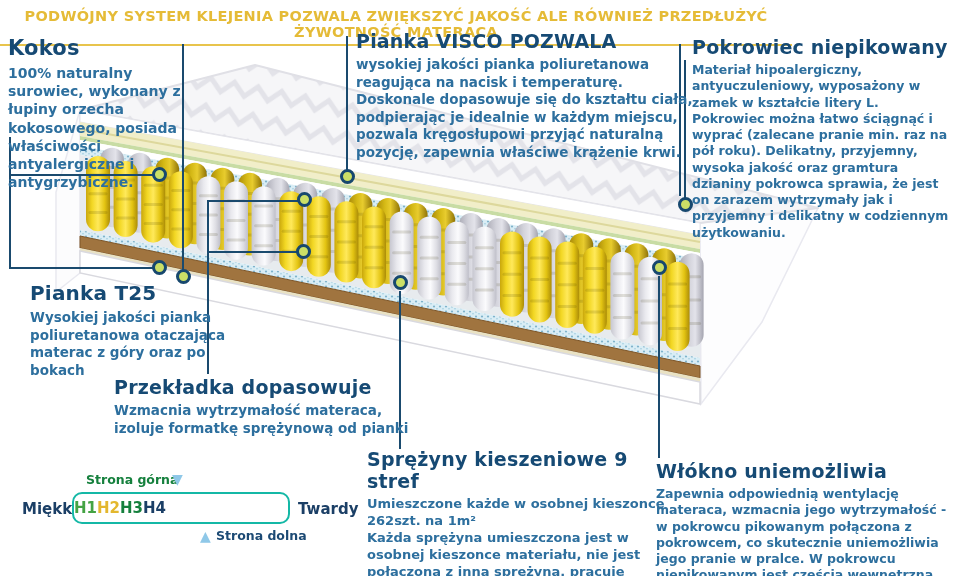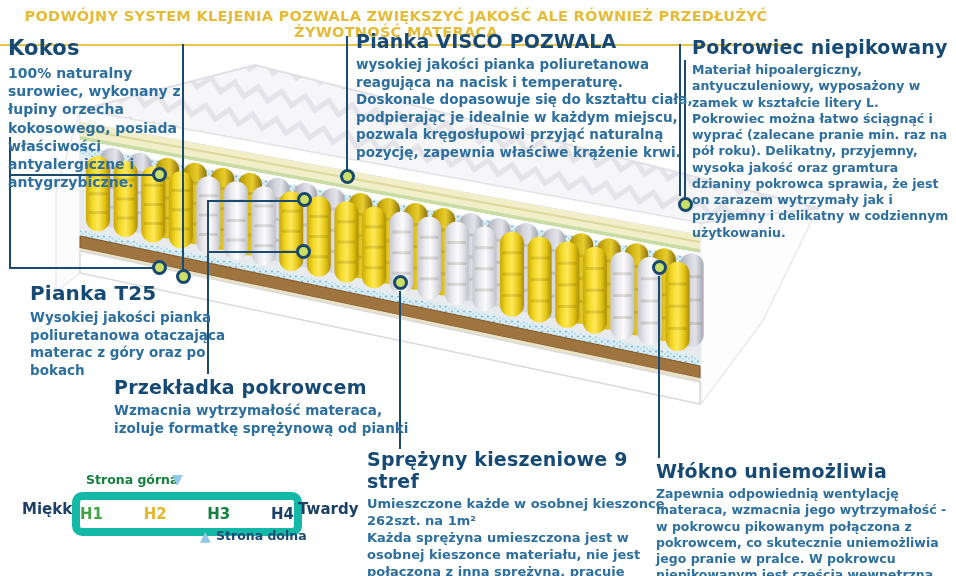--- a/index.html
+++ b/index.html
@@ -26,22 +26,22 @@
   .vl{width:2px;} .hl{height:2px;}
   .dot{position:absolute;width:9px;height:9px;border:3px solid #17486e;background:#cbdf66;
        border-radius:50%;z-index:4;}
   
   #mat-svg{position:absolute;left:0;top:0;z-index:1;}
   
   .scale{position:absolute;left:0px;top:462px;width:360px;height:110px;z-index:5;}
   .scale .top-note{position:absolute;left:86px;top:10px;color:#15803d;font-size:12.5px;font-weight:bold;}
   .scale .bot-note{position:absolute;left:216px;top:66px;color:#1c4a74;font-size:12.5px;font-weight:bold;}
   .arr{color:#8fc8e8;font-size:14px;position:absolute;}
-  .hbox{position:absolute;left:72px;top:30px;width:214px;height:28px;border:8px solid #14b8a6;
-        border-radius:10px;display:flex;align-items:center;justify-content:space-between;background:#fff;gap:32px;}
+  .hbox{position:absolute;left:72px;top:30px;width:214px;height:28px;border:2px solid #14b8a6;
+        border-radius:10px;display:flex;align-items:center;justify-content:flex-start;background:#fff;}
   .hbox b{font-size:15px;}
   .soft{position:absolute;left:22px;top:38px;color:#1b3f66;font-size:15px;font-weight:bold;}
   .hard{position:absolute;left:298px;top:38px;color:#1b3f66;font-size:15px;font-weight:bold;}
 </style>
 </head>
 <body>
 
 <div class="stage">
 
   <div class="hdr">
@@ -328,21 +328,21 @@
     <h3>Pokrowiec niepikowany</h3>
     <div class="bd">Materiał hipoalergiczny, antyuczuleniowy, wyposażony w zamek w kształcie litery L. Pokrowiec można łatwo ściągnąć i wyprać (zalecane pranie min. raz na pół roku). Delikatny, przyjemny, wysoka jakość oraz gramtura dzianiny pokrowca sprawia, że jest on zarazem wytrzymały jak i przyjemny i delikatny w codziennym użytkowaniu.</div>
   </div>
 
   <div class="sec" id="sec-t25">
     <h3>Pianka T25</h3>
     <div class="bd">Wysokiej jakości pianka poliuretanowa otaczająca materac z góry oraz po bokach</div>
   </div>
 
   <div class="sec" id="sec-przekladka">
-    <h3>Przekładka pokrowcem</h3>
+    <h3>Przekładka dopasowuje</h3>
     <div class="bd">Wzmacnia wytrzymałość materaca, izoluje formatkę sprężynową od pianki</div>
   </div>
 
   <div class="sec" id="sec-sprezyny">
     <h3>Sprężyny kieszeniowe 9 stref</h3>
     <div class="bd">Umieszczone każde w osobnej kieszonce
 262szt. na 1m²
 Każda sprężyna umieszczona jest w osobnej kieszonce materiału, nie jest połączona z inną sprężyną, pracuje osobno, pracuje cicho!</div>
   </div>
 

